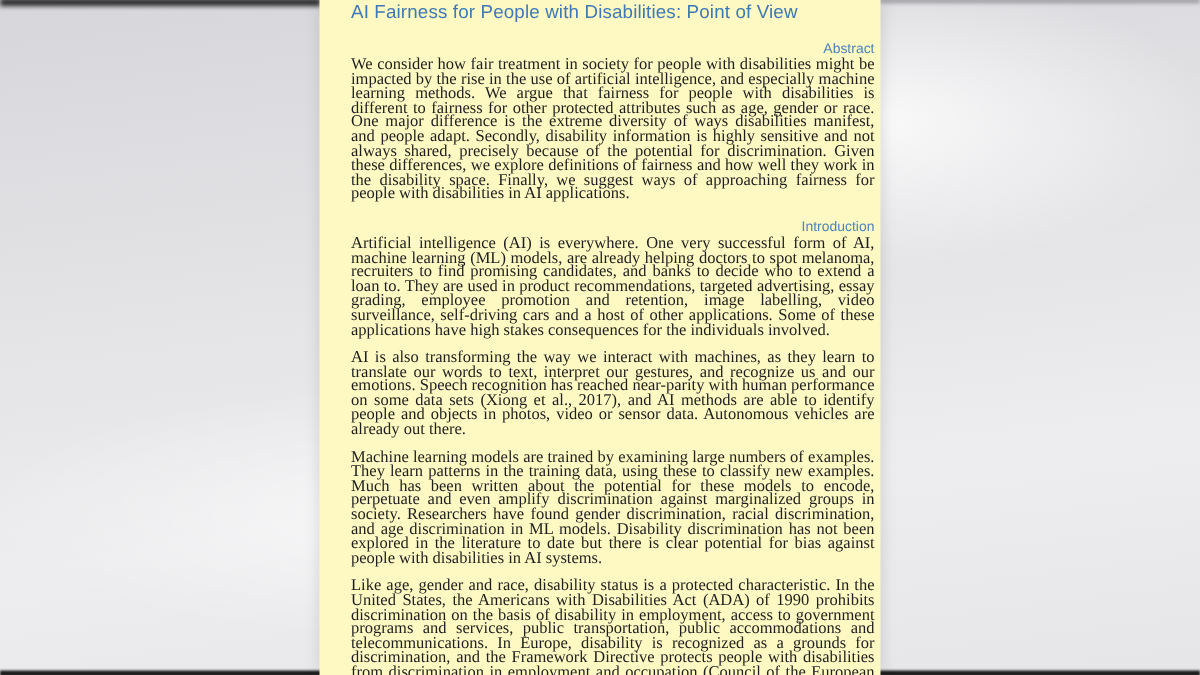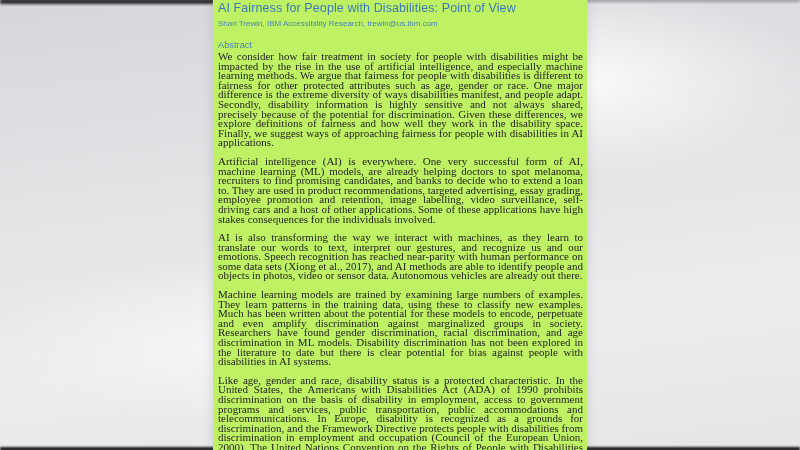--- a/index.html
+++ b/index.html
@@ -18,65 +18,66 @@
   .edge-top-right {
     position: absolute; top: -1px; left: 586px; width: 214px; height: 3px;
     background: #5a5a60; filter: blur(1.4px); opacity: 0.55;
   }
   .edge-bottom {
     position: absolute; bottom: -1px; left: 0; width: 800px; height: 4px;
     background: #0a0a0c; filter: blur(0.8px); opacity: 0.92;
   }
   .page {
     position: absolute; left: 213px; top: 0; width: 374px; height: 450px;
-    background: #bef264;
+    background: #fef9c3;
     box-shadow: 0 0 10px rgba(60,60,70,0.18);
     box-sizing: border-box;
-    padding: 1px 4px 0 5px;
+    padding: 1px 4px 0 21px;
   }
   h1.title {
     margin: 0; padding: 0;
     font-size: 12.5px; line-height: 15px; font-weight: normal;
     color: #3e79b7; letter-spacing: 0.1px;
   }
   .author {
     margin-top: 3px;
     font-size: 8px; line-height: 10px;
     color: #4d83ba;
   }
   h2.section-heading {
     margin: 11px 0 1px 0; padding: 0;
     font-size: 9.3px; line-height: 11px; font-weight: normal;
     color: #4c84ba;
+    text-align: right;
   }
   p.body-par {
     margin: 0 0 9px 0; padding: 0;
     font-family: "Liberation Serif", serif;
     font-size: 11px; line-height: 9.6px;
     color: #1e1e1e;
     text-align: justify;
   }
   p.body-par:last-child { margin-bottom: 0; }
 </style>
 </head>
 <body>
 
 <div class="edge-top-left"></div>
 <div class="edge-top-right"></div>
 <div class="edge-bottom"></div>
 
 <div class="page">
   <h1 class="title">AI Fairness for People with Disabilities: Point of View</h1>
 
-  <div class="author">Shari Trewin, IBM Accessibility Research, trewin@us.ibm.com</div>
 
   <h2 class="section-heading">Abstract</h2>
 
   <p class="body-par">We consider how fair treatment in society for people with disabilities might be impacted by the rise in the use of artificial intelligence, and especially machine learning methods. We argue that fairness for people with disabilities is different to fairness for other protected attributes such as age, gender or race. One major difference is the extreme diversity of ways disabilities manifest, and people adapt. Secondly, disability information is highly sensitive and not always shared, precisely because of the potential for discrimination. Given these differences, we explore definitions of fairness and how well they work in the disability space. Finally, we suggest ways of approaching fairness for people with disabilities in AI applications.</p>
 
+  <h2 class="section-heading">Introduction</h2>
 
   <p class="body-par">Artificial intelligence (AI) is everywhere. One very successful form of AI, machine learning (ML) models, are already helping doctors to spot melanoma, recruiters to find promising candidates, and banks to decide who to extend a loan to. They are used in product recommendations, targeted advertising, essay grading, employee promotion and retention, image labelling, video surveillance, self-driving cars and a host of other applications. Some of these applications have high stakes consequences for the individuals involved.</p>
 
   <p class="body-par">AI is also transforming the way we interact with machines, as they learn to translate our words to text, interpret our gestures, and recognize us and our emotions. Speech recognition has reached near-parity with human performance on some data sets (Xiong et al., 2017), and AI methods are able to identify people and objects in photos, video or sensor data. Autonomous vehicles are already out there.</p>
 
   <p class="body-par">Machine learning models are trained by examining large numbers of examples. They learn patterns in the training data, using these to classify new examples. Much has been written about the potential for these models to encode, perpetuate and even amplify discrimination against marginalized groups in society. Researchers have found gender discrimination, racial discrimination, and age discrimination in ML models. Disability discrimination has not been explored in the literature to date but there is clear potential for bias against people with disabilities in AI systems.</p>
 
   <p class="body-par">Like age, gender and race, disability status is a protected characteristic. In the United States, the Americans with Disabilities Act (ADA) of 1990 prohibits discrimination on the basis of disability in employment, access to government programs and services, public transportation, public accommodations and telecommunications. In Europe, disability is recognized as a grounds for discrimination, and the Framework Directive protects people with disabilities from discrimination in employment and occupation (Council of the European Union, 2000). The United Nations Convention on the Rights of People with Disabilities (UN General Assembly, 2007) has been ratified by 177 countries.</p>
 </div>
 

